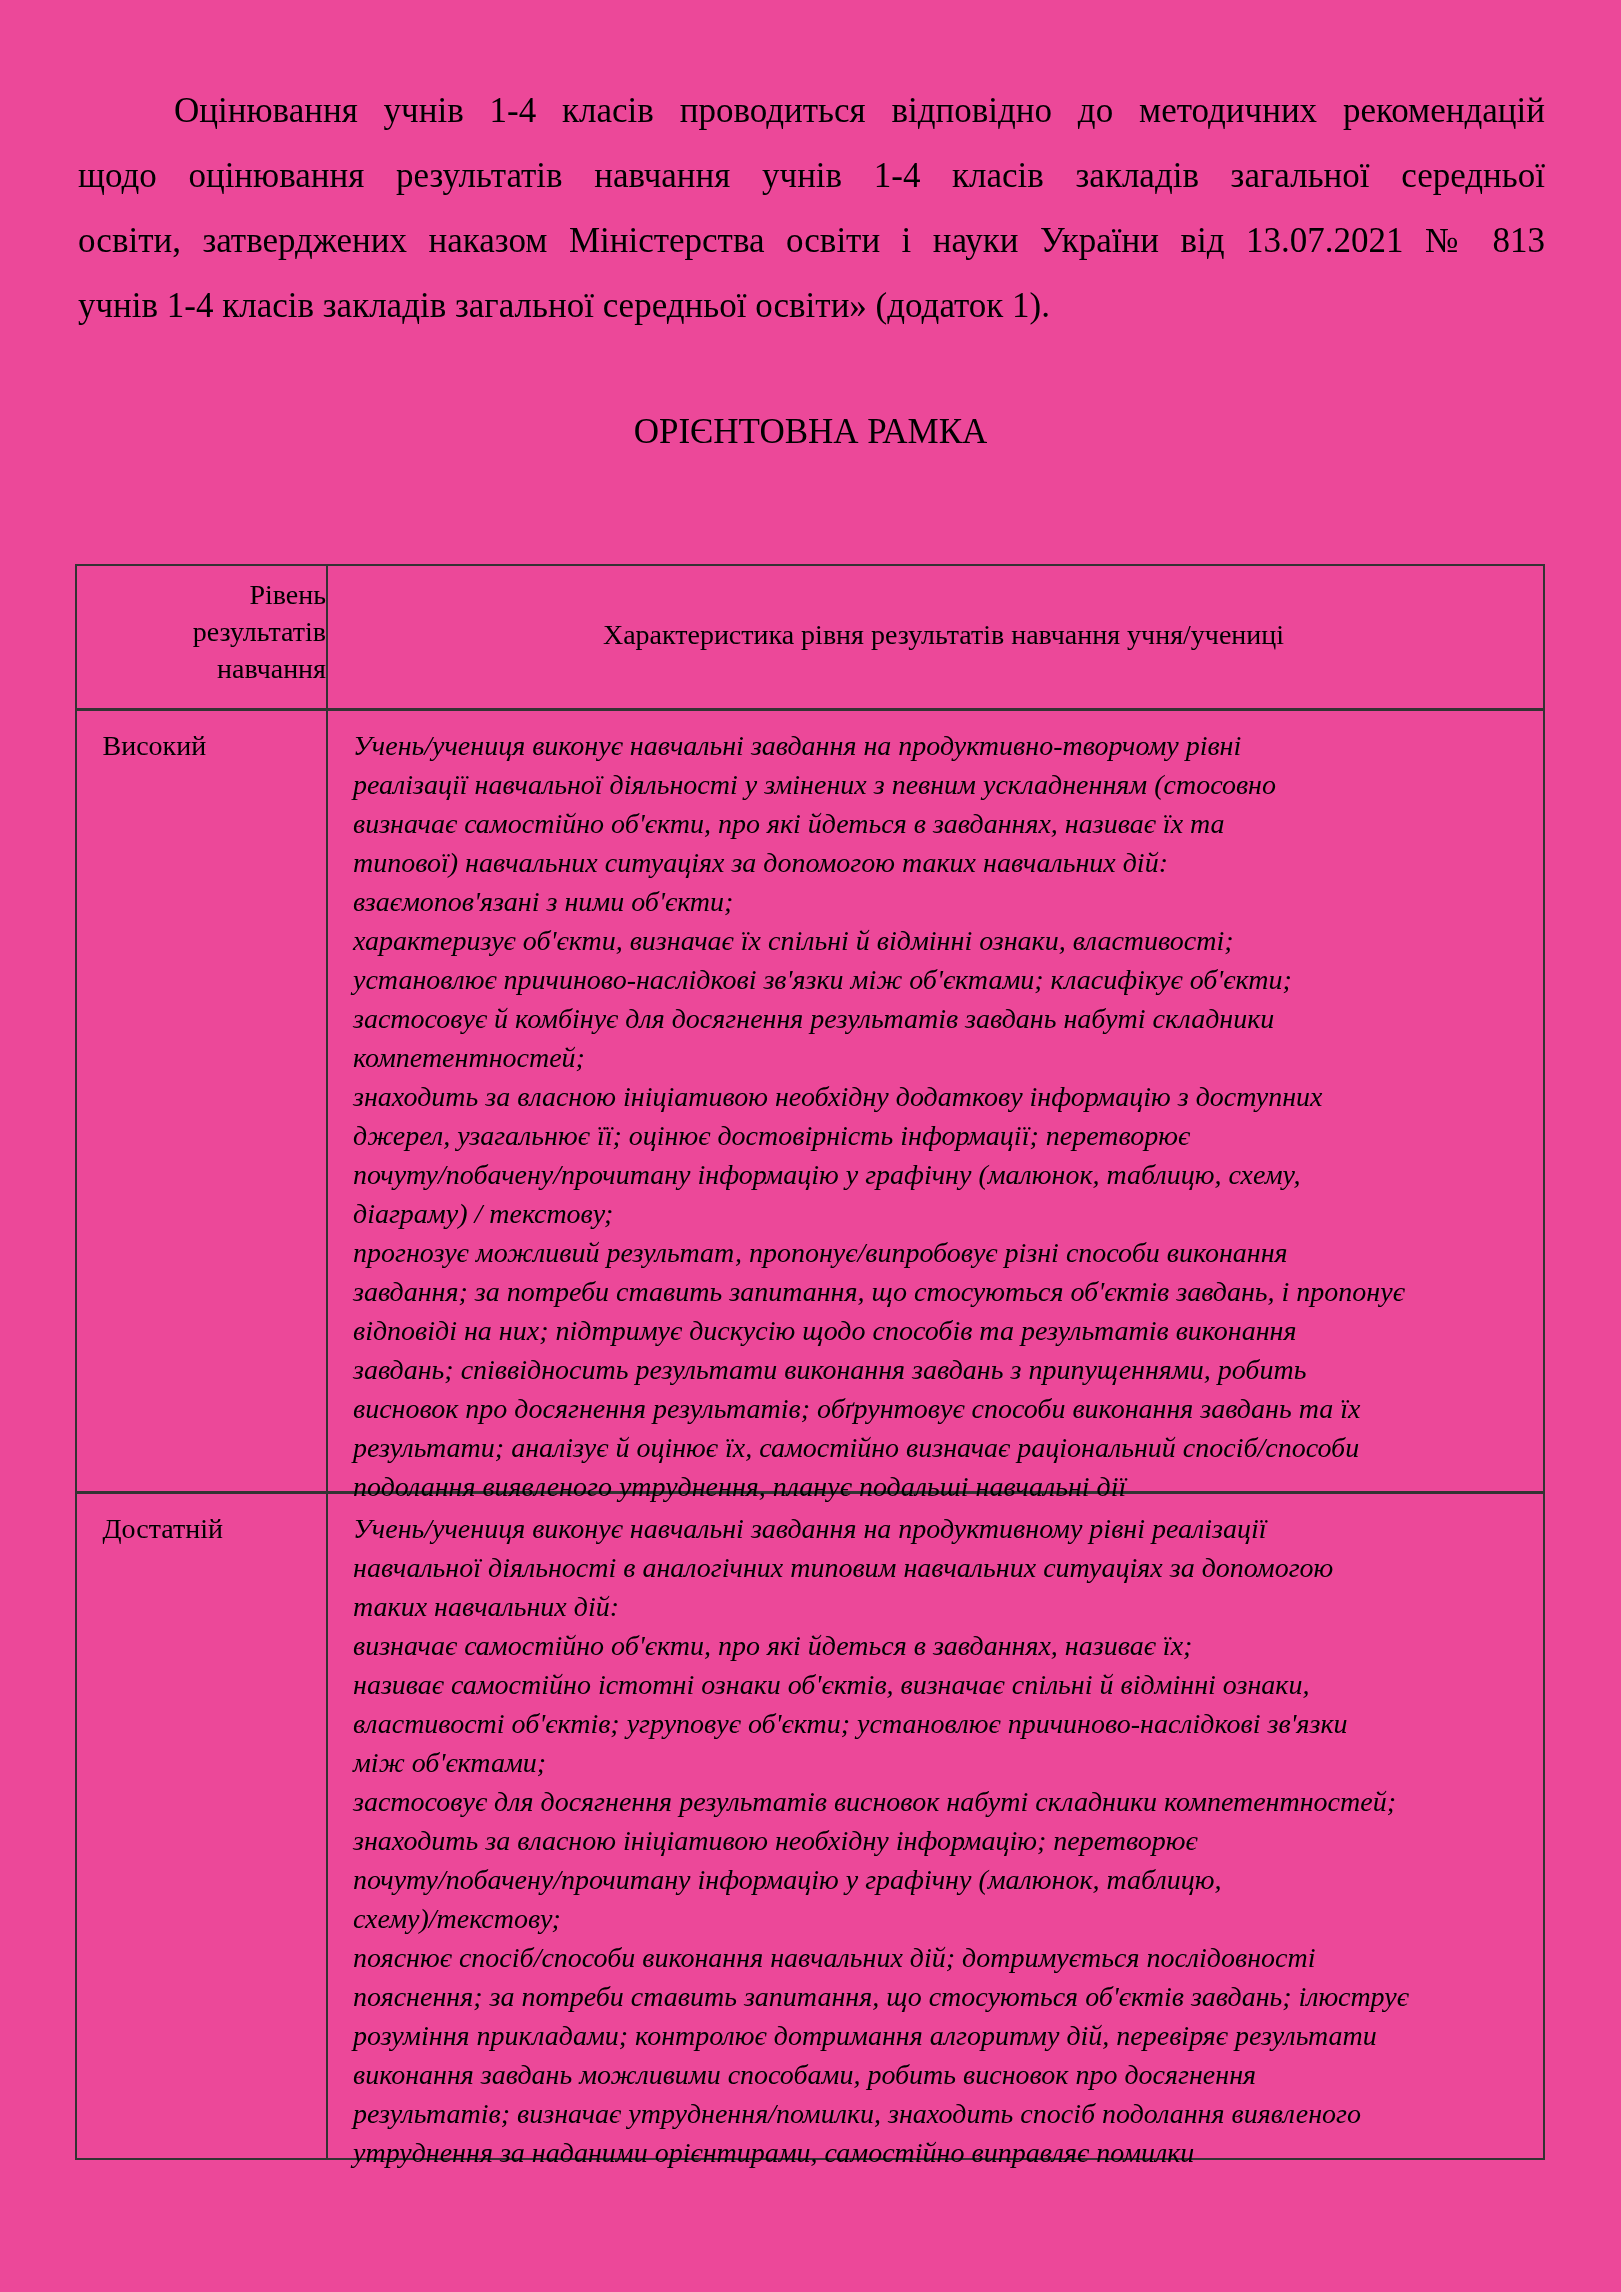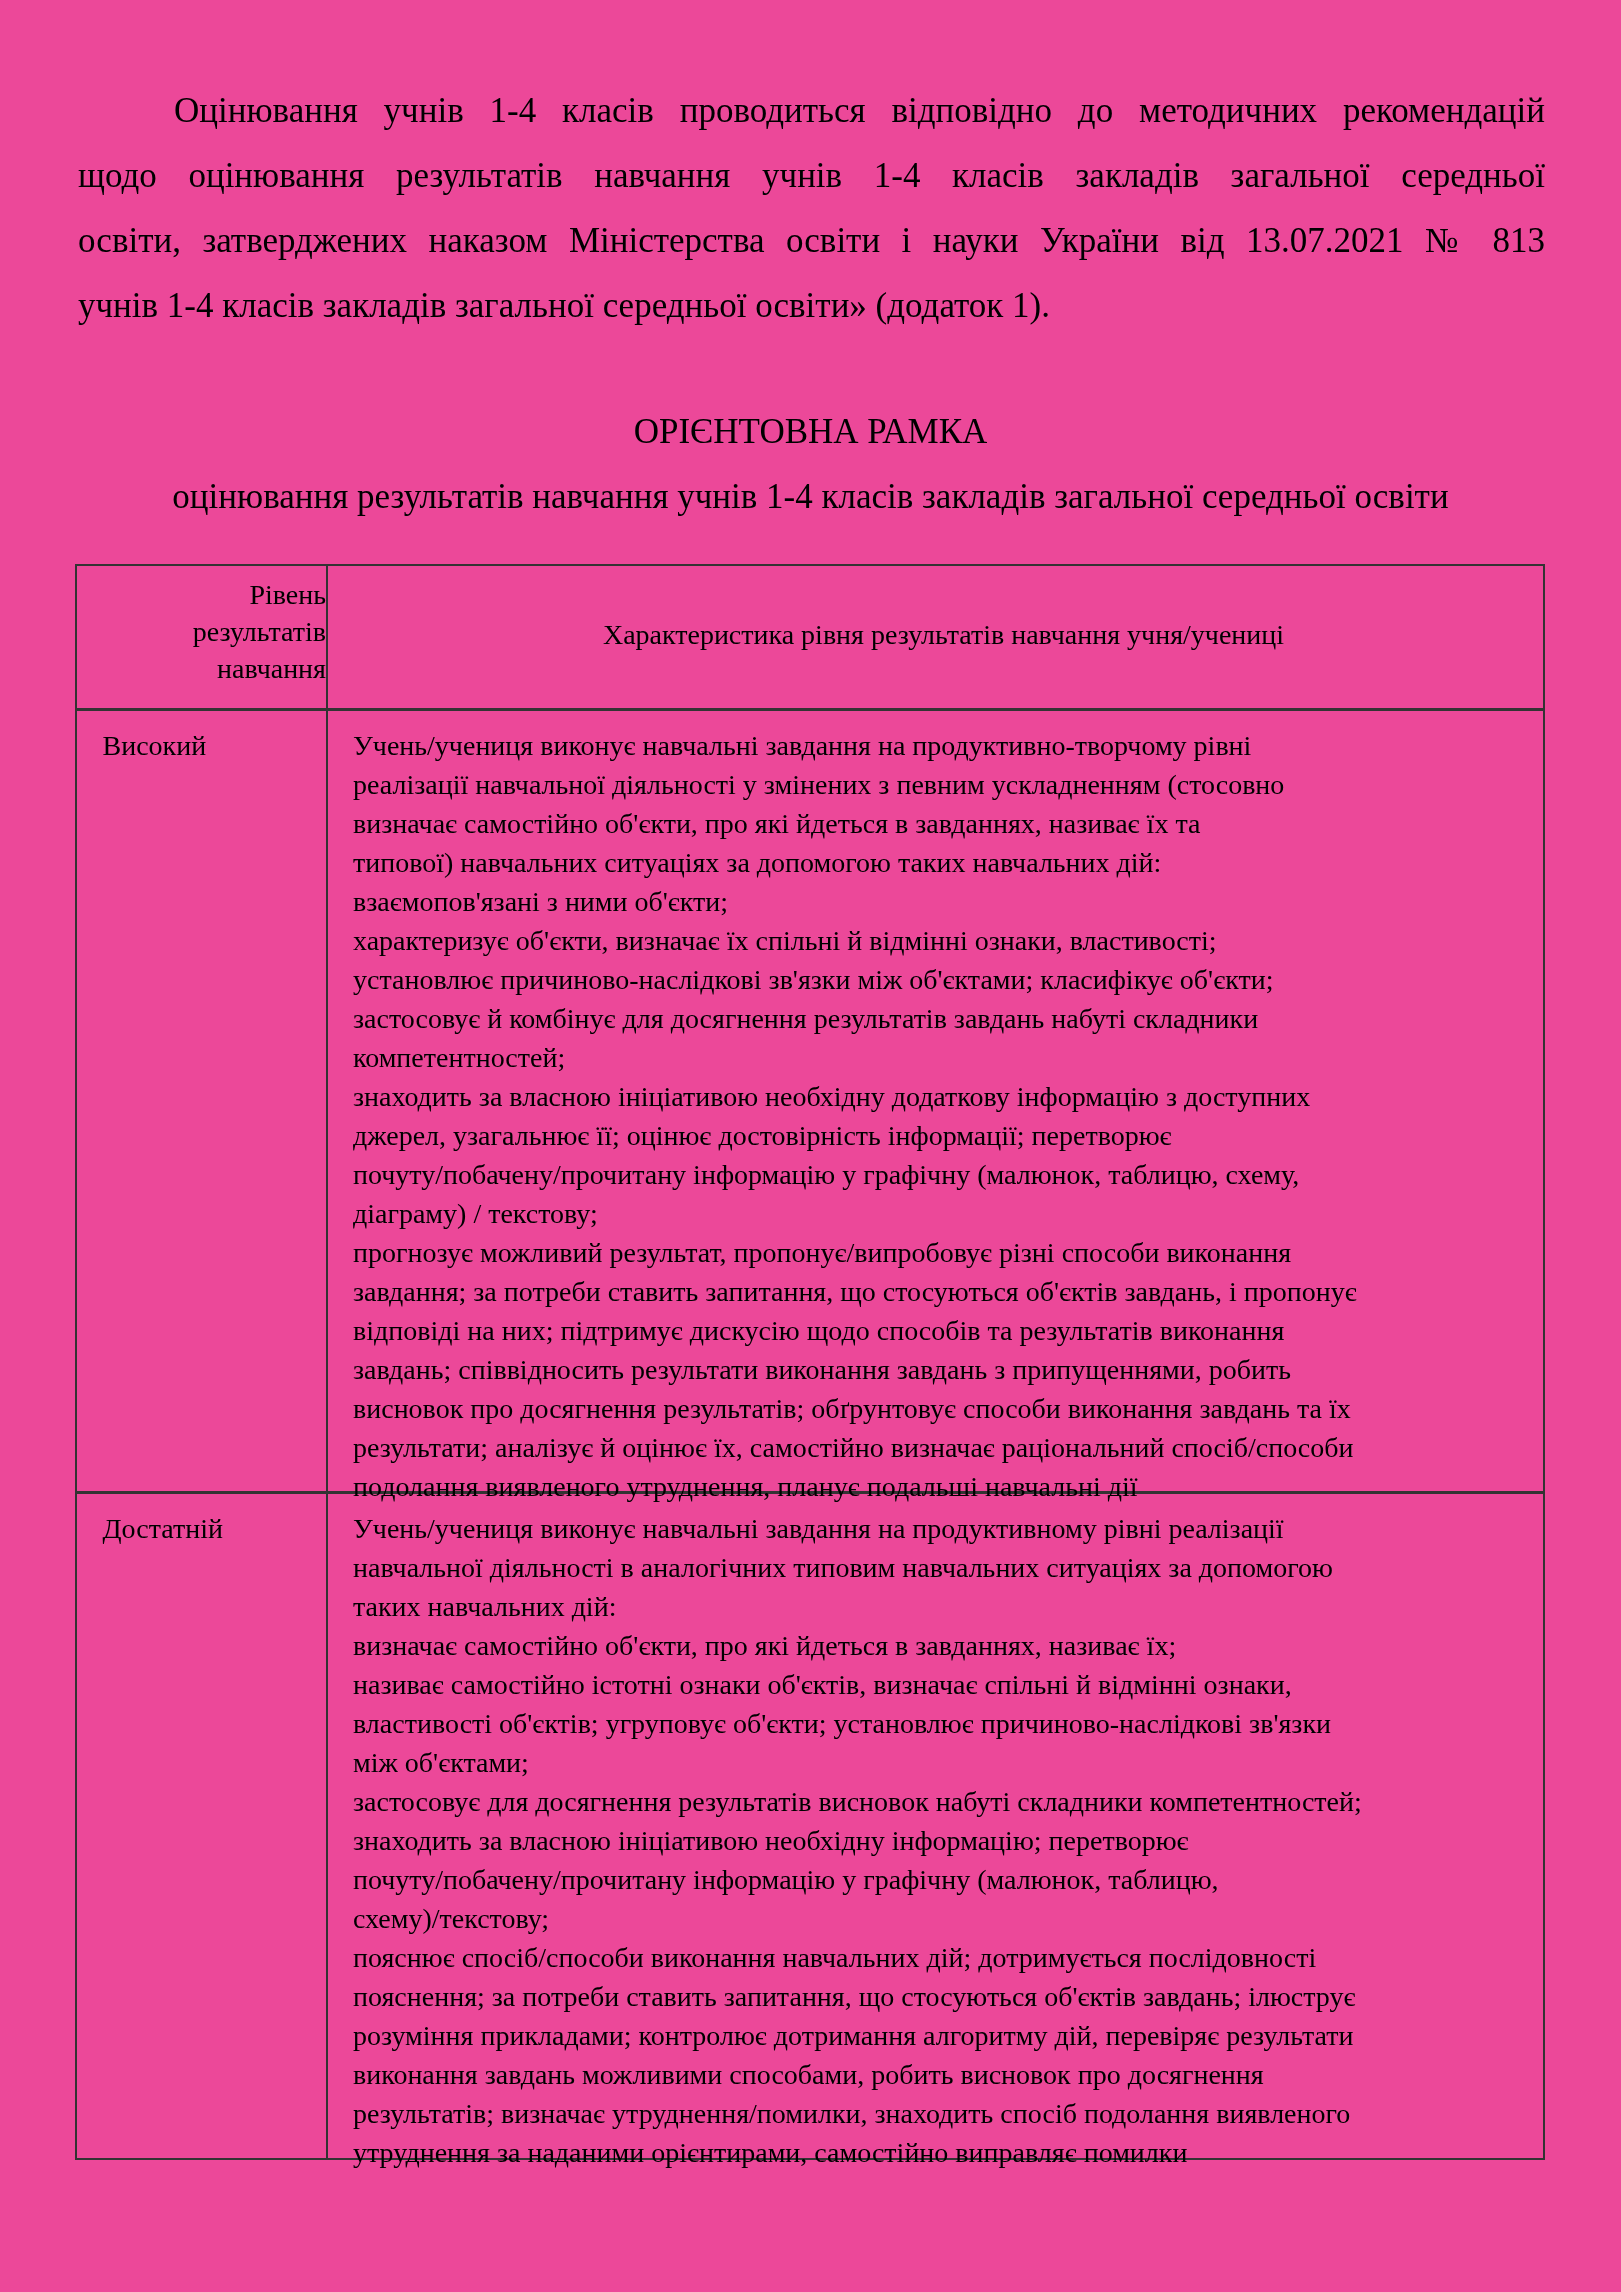--- a/index.html
+++ b/index.html
@@ -21,36 +21,35 @@
   .hline.h1 { top: 142px; }
   .hline.h2 { top: 925px; }
 
   .cell-text { position: absolute; font-size: 28px; line-height: 39px; white-space: nowrap; }
   .hdr-left { left: 0; width: 249px; top: 10px; text-align: right; line-height: 37px; }
   .hdr-right { left: 259px; width: 1215px; top: 49px; text-align: center; }
   .lvl { left: 25.5px; top: 14.7px; }
   .desc { left: 276px; top: 14.7px; }
   .row1 { position: absolute; left: 0; top: 145px; width: 100%; height: 780px; }
   .row2 { position: absolute; left: 0; top: 928px; width: 100%; height: 666px; }
-  .desc .dl { display: block; }
+  .desc .dl { display: block; font-style: italic; }
 </style>
 </head>
 <body>
 
 <div class="page">
 
   <div class="intro">
     <span class="line first">Оцінювання учнів 1-4 класів проводиться відповідно до методичних рекомендацій</span>
     <span class="line">щодо оцінювання результатів навчання учнів 1-4 класів закладів загальної середньої</span>
     <span class="line">освіти, затверджених наказом Міністерства освіти і науки України від 13.07.2021 № 813</span>
     <span class="line last">учнів 1-4 класів закладів загальної середньої освіти» (додаток 1).</span>
   </div>
 
   <div class="title">ОРІЄНТОВНА РАМКА</div>
-  <div class="subtitle">оцінювання результатів навчання учнів 1-4 класів закладів загальної середньої освіти</div>
 
   <div class="table">
     <div class="vline"></div>
     <div class="hline h1"></div>
     <div class="hline h2"></div>
 
     <div class="cell-text hdr-left">
       <div>Рівень</div>
       <div>результатів</div>
       <div>навчання</div>

